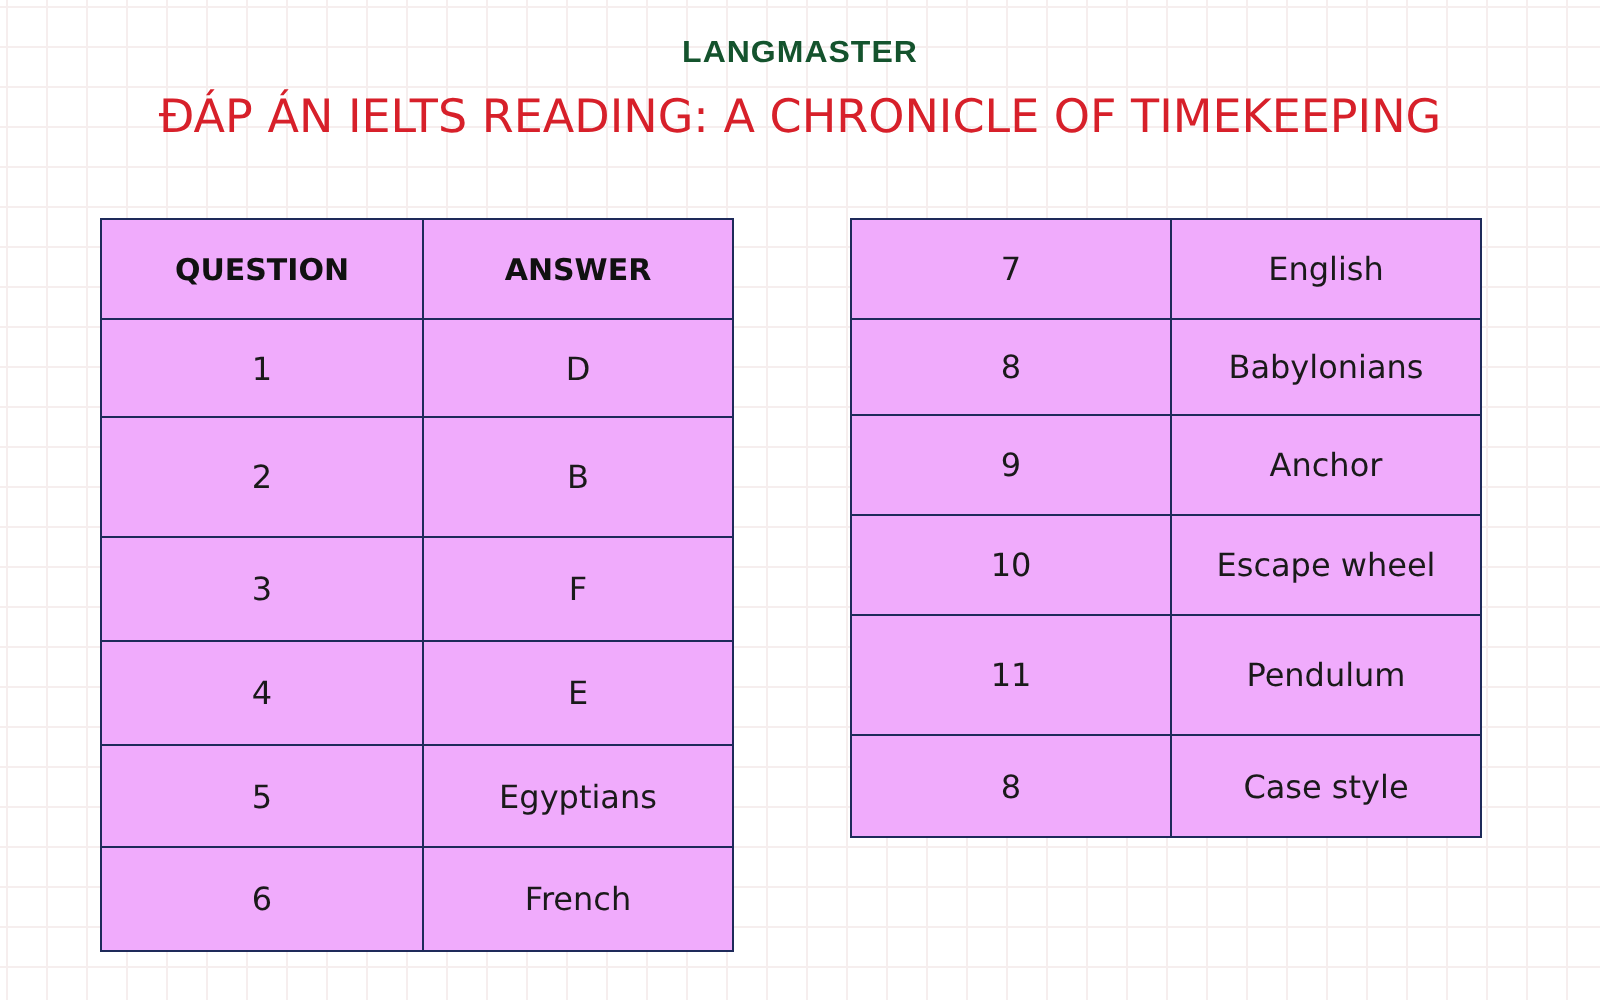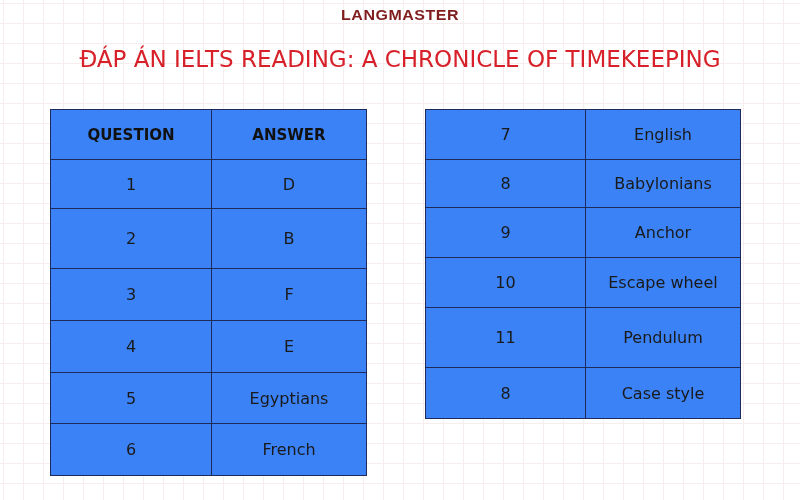--- a/index.html
+++ b/index.html
@@ -14,25 +14,25 @@
       background-color: #ffffff;
       background-image:
         linear-gradient(to right, #f6eeee 1px, transparent 1px),
         linear-gradient(to bottom, #f6eeee 1px, transparent 1px);
       background-size: 20px 20px;
       background-position: 3px 3px;
       font-family: "DejaVu Sans", sans-serif;
     }
     .brand {
       position: absolute;
-      top: 6px;
+      top: 18px;
       left: 0;
       width: 800px;
       text-align: center;
-      color: #7f1d1d;
+      color: #14532d;
       font-family: "Liberation Sans", sans-serif;
       font-weight: bold;
       font-size: 16px;
       letter-spacing: 0.5px;
       transform: scaleY(0.95);
     }
     .title {
       position: absolute;
       top: 46px;
       left: 0;
@@ -41,21 +41,21 @@
       color: #d7202a;
       font-family: "DejaVu Sans", sans-serif;
       font-weight: normal;
       font-size: 23px;
       letter-spacing: 0px;
       white-space: nowrap;
     }
     .tbl {
       position: absolute;
       border-collapse: collapse;
-      background: #3b82f6;
+      background: #f0abfc;
       table-layout: fixed;
     }
     .tbl td {
       border: 1.5px solid #1e2a5a;
       text-align: center;
       vertical-align: middle;
       color: #1a1a1a;
       font-family: "DejaVu Sans", sans-serif;
       font-size: 16px;
       padding: 0;

